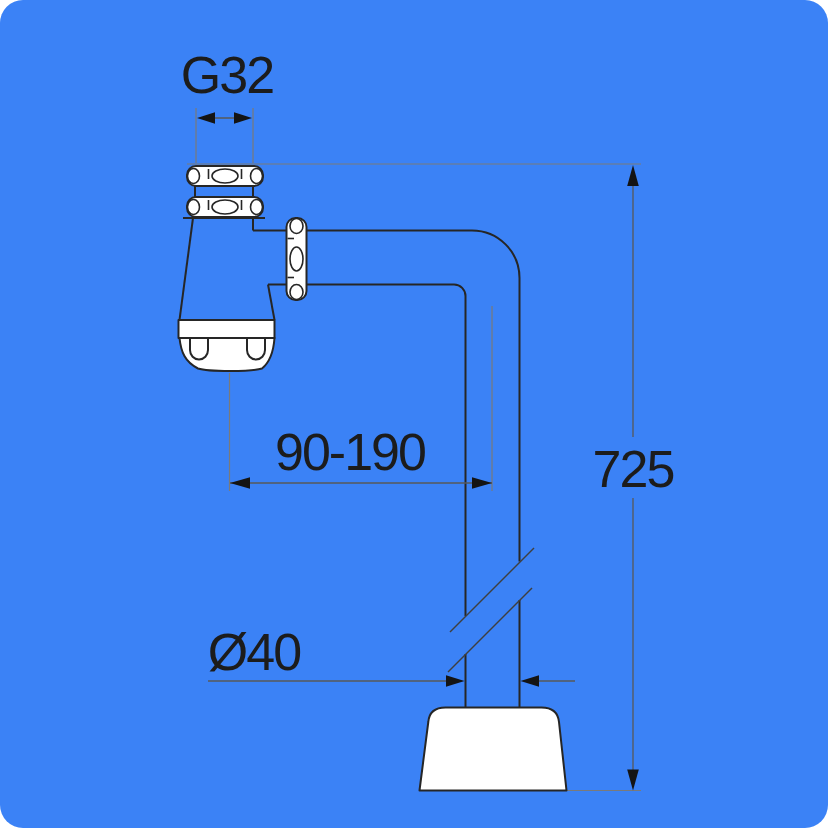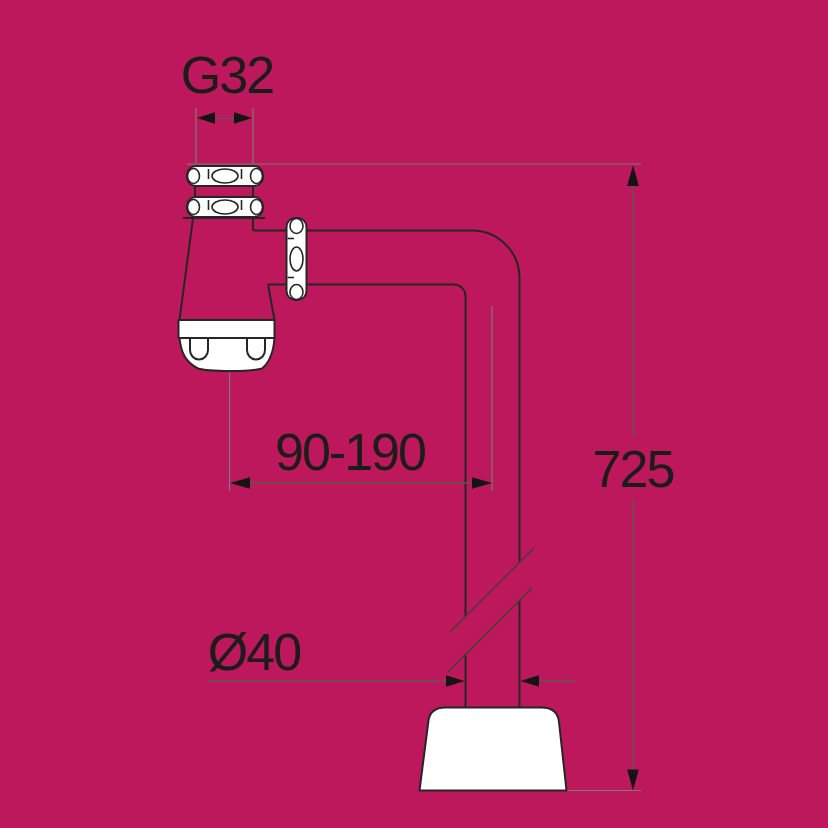--- a/index.html
+++ b/index.html
@@ -5,22 +5,23 @@
   html, body {
     margin: 0;
     padding: 0;
     background: #ffffff;
     font-family: "Liberation Sans", sans-serif;
   }
   .stage {
     position: relative;
     width: 828px;
     height: 828px;
-    background: #be185d;
+    background: #3b82f6;
     overflow: hidden;
+    border-radius: 23px;
   }
   svg { display: block; }
 
   .outline      { stroke: #262626; stroke-width: 2;   fill: none; stroke-linejoin: round; }
   .outline-fill { stroke: #262626; stroke-width: 2;   fill: #ffffff; stroke-linejoin: round; }
   .knurl        { stroke: #262626; stroke-width: 1.6; fill: none; }
   .dim          { stroke: #585858; stroke-width: 1.3; fill: none; }
   .ext          { stroke: #7a7a7a; stroke-width: 1.2; fill: none; }
   .break-line   { stroke: #3f3f3f; stroke-width: 1.5; fill: none; }
   .arrow        { fill: #141414; stroke: none; }

